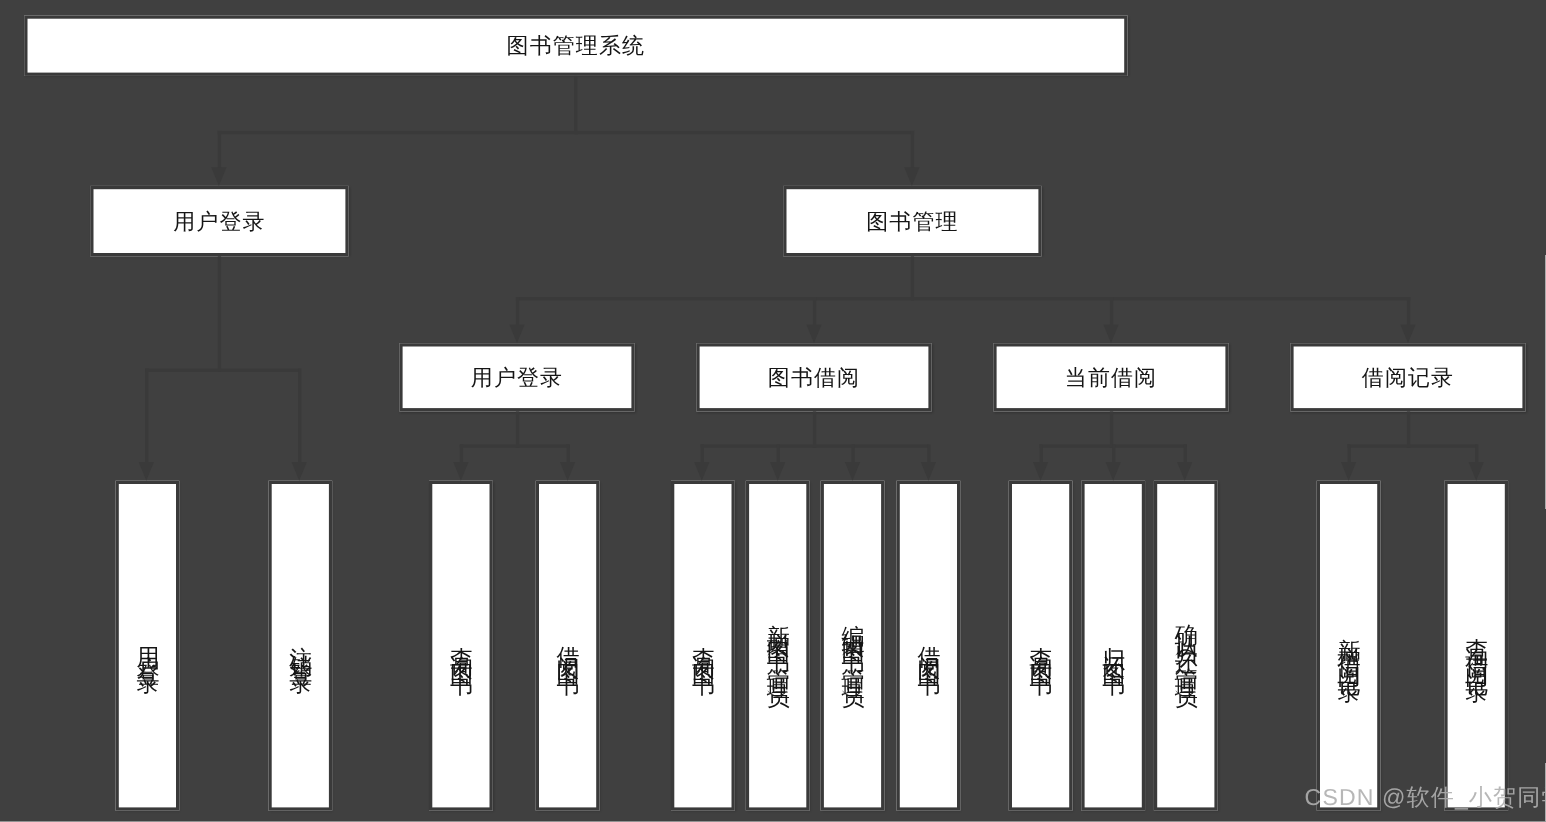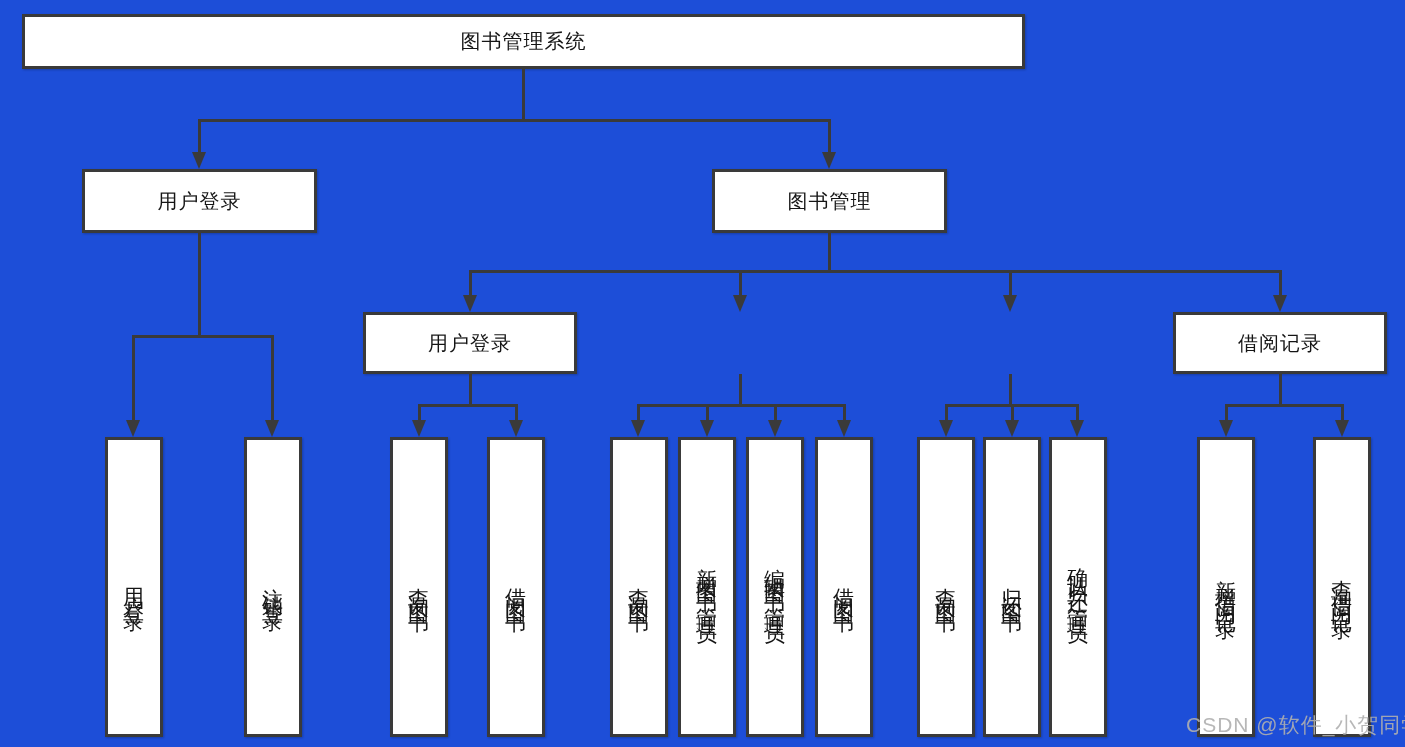--- a/index.html
+++ b/index.html
@@ -5,21 +5,21 @@
   html, body {
     margin: 0;
     padding: 0;
     background: #ffffff;
     font-family: "Liberation Sans", "DejaVu Sans", sans-serif;
   }
   #stage {
     position: relative;
     width: 1405px;
     height: 747px;
-    background: #1d4ed8;
+    background: #404040;
     overflow: hidden;
   }
   .box {
     position: absolute;
     box-sizing: border-box;
     border: 3px solid #3a3a3a;
     background: #ffffff;
     display: flex;
     align-items: center;
     justify-content: center;
@@ -83,21 +83,27 @@
   </div>
 
   <div class="box" style="left:712px; top:169px; width:235px; height:64px;text-align:center;">
     <span class="hlabel">图书管理</span>
   </div>
 
   <div class="box" style="left:363px; top:312px; width:214px; height:62px;">
     <span class="hlabel">用户登录</span>
   </div>
 
-
+  <div class="box" style="left:633px; top:312px; width:214px; height:62px;">
+    <span class="hlabel">图书借阅</span>
+  </div>
+
+  <div class="box" style="left:903px; top:312px; width:214px; height:62px;">
+    <span class="hlabel">当前借阅</span>
+  </div>
 
   <div class="box" style="left:1173px; top:312px; width:214px; height:62px;">
     <span class="hlabel">借阅记录</span>
   </div>
 
   <div class="box leaf" style="left:105px;">
     <span class="vlabel">用户登录</span>
   </div>
   <div class="box leaf" style="left:244px;">
     <span class="vlabel">注销登录</span>

